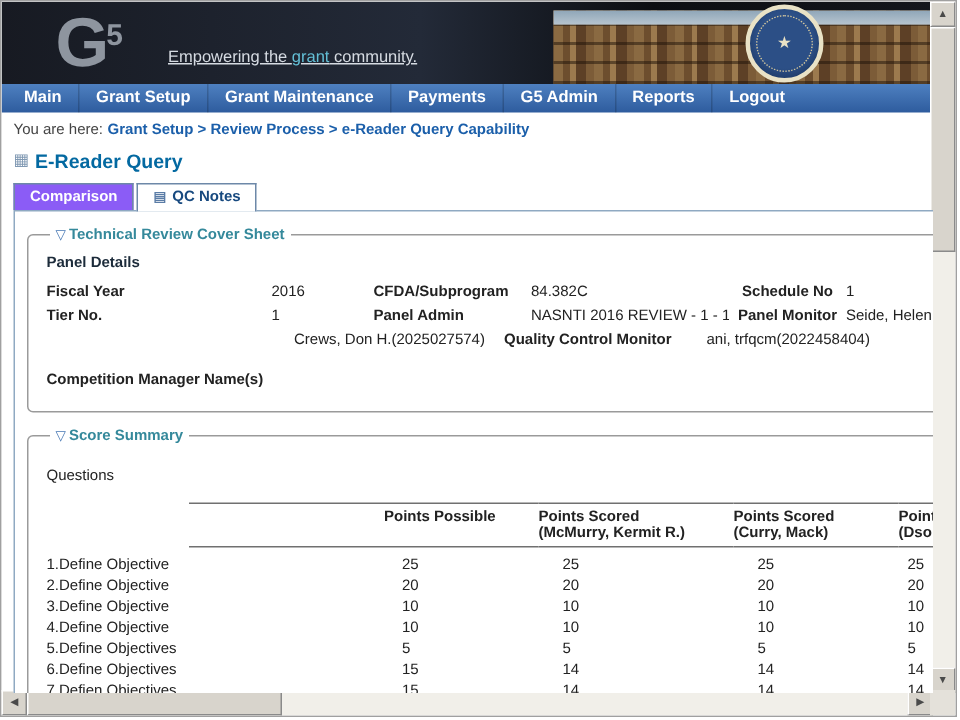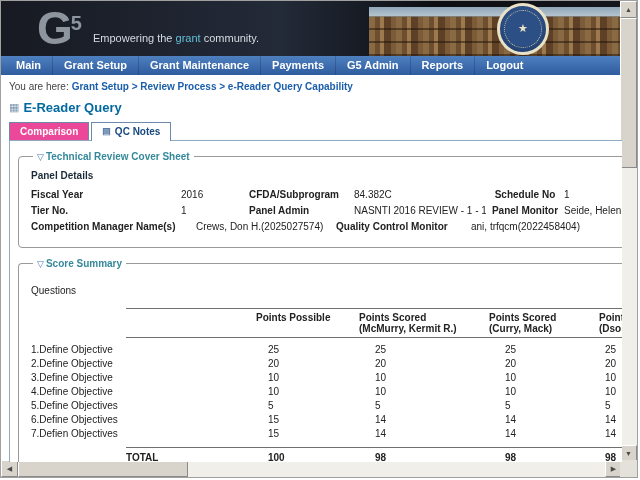--- a/index.html
+++ b/index.html
@@ -8,21 +8,21 @@
   .viewport { position:relative; width:638px; height:478px; border:1px solid #a0a0a0; background:#fff; overflow:hidden; }
 
   .content-clip { position:absolute; left:0; top:0; width:621px; height:461px; overflow:hidden; background:#fff; }
   .page { width:700px; }
 
   
   .banner { position:relative; width:621px; height:55px; background:linear-gradient(90deg,#171a22,#232a38 45%,#0c0e12 70%,#14161c); overflow:hidden; }
   .logo { position:absolute; left:36px; top:0px; color:#8e959f; white-space:nowrap; }
   .logo-g { font-size:46px; font-weight:bold; line-height:54px; letter-spacing:-2px; }
   .logo-5 { font-size:20px; font-weight:bold; vertical-align:14px; margin-left:0px; }
-  .tagline { position:absolute; left:92px; top:31px; font-size:11px; color:#d6dbe2; white-space:nowrap; }
+  .tagline { position:absolute; left:111px; top:31px; font-size:11px; color:#d6dbe2; white-space:nowrap;text-decoration:underline; }
   .tagline .grant { color:#63bfd6; }
   .photo { position:absolute; left:368px; top:6px; right:0; bottom:0;
     background:
       linear-gradient(180deg,#8fa6b8 0px,#b5c3ce 9px,rgba(0,0,0,0) 10px),
       repeating-linear-gradient(0deg, rgba(30,18,8,.5) 0px, rgba(30,18,8,.5) 2px, rgba(0,0,0,0) 2px, rgba(0,0,0,0) 13px),
       repeating-linear-gradient(90deg,#8a6a42 0px,#8a6a42 6px,#6d4e2e 6px,#6d4e2e 11px,#9c7a4e 11px,#9c7a4e 15px,#5d4026 15px,#5d4026 22px,#7c5c38 22px,#7c5c38 27px);
     background-color:#7a5a38; }
   .seal { position:absolute; left:496px; top:2px; width:52px; height:52px; border-radius:50%;
     background:radial-gradient(circle at 50% 45%, #2c4f86 0 55%, #1e3a66 80%); border:3px solid #e9e2c6; }
   .seal::before { content:""; position:absolute; left:4px; top:4px; right:4px; bottom:4px; border:1px dotted #cfc49e; border-radius:50%; }
@@ -34,42 +34,42 @@
   .nav-item:last-child { border-right:none; }
 
   
   .breadcrumb { padding:6px 8px 3px; font-size:10px; color:#444; }
   .crumb-path { color:#1b5faa; font-weight:bold; margin-left:3px; cursor:pointer; }
   .title-row { padding:5px 8px 2px; display:flex; align-items:center; gap:4px; }
   .title-icon { color:#8099b3; font-size:11px; line-height:11px; }
   .page-title { color:#0369a1; font-size:13px; font-weight:bold; }
   .tabs { display:flex; margin:5px 0 0 8px; align-items:flex-end; gap:2px; position:relative; z-index:2; }
   .tab { font-size:10px; font-weight:bold; padding:3px 10px; border:1px solid #6d88a8; border-bottom:none; cursor:pointer; }
-  .tab.inactive { background:#ec4899; color:#fff; }
+  .tab.inactive { background:#8b5cf6; color:#fff; }
   .tab.active { background:#fff; color:#17497f; margin-bottom:-1px; padding-bottom:4px; display:flex; gap:4px; align-items:center; }
   .tab-icon { font-size:9px; color:#5a7ca6; line-height:9px; }
 
   
   .content-box { position:relative; z-index:1; margin-left:8px; width:686px; height:400px; border:1px solid #8fa9c2; background:#fff; }
   fieldset { margin:10px 8px 0 8px; border:1px solid #9a9a9a; border-radius:4px; padding:6px 12px 10px; }
   fieldset.tall { min-height:360px; border-bottom:none; }
   legend { font-size:10px; padding:0 4px; margin-left:2px; color:#35899b; font-weight:bold; }
   legend .tri { color:#4a7ab5; margin-right:2px; font-size:9px; font-weight:normal; }
   .panel-details { font-weight:bold; color:#1c2b3a; font-size:10px; margin:2px 0 8px; }
 
   .crow { display:flex; font-size:10px; color:#222; margin-bottom:5px; }
   .crow > span { flex:0 0 auto; white-space:nowrap; overflow:hidden; }
   .crow > span:last-child { flex:1 1 auto; }
   .crow > span:nth-child(odd) { font-weight:bold; }
   .cr0 > span:nth-child(1), .cr1 > span:nth-child(1) { width:150px; }
   .cr0 > span:nth-child(2), .cr1 > span:nth-child(2) { width:68px; }
   .cr0 > span:nth-child(3), .cr1 > span:nth-child(3) { width:105px; }
   .cr0 > span:nth-child(4), .cr1 > span:nth-child(4) { width:132px; }
   .cr0 > span:nth-child(5), .cr1 > span:nth-child(5) { width:78px;text-align:center; }
-  .cr2 > span:nth-child(1) { width:165px; }
+  .cr2 > span:nth-child(1) { width:165px;margin-top:27px; }
   .cr2 > span:nth-child(2) { width:140px; }
   .cr2 > span:nth-child(3) { width:135px; }
 
   
   .sec-head { font-size:10px; color:#222; margin:10px 0 12px; }
   .sgrid { display:grid; grid-template-columns:95px 130px 103px 130px 110px 1fr; font-size:10px; color:#222; }
   .sc { padding:2px 0 1px; line-height:11px; white-space:nowrap; }
   .pt { padding-top:6px; }
   .hb { border-top:1px solid #707070; border-bottom:1px solid #707070; font-weight:bold; padding:3px 0; line-height:11px; }
   .tb { border-top:1px solid #707070; border-bottom:1px solid #707070; font-weight:bold; padding:4px 0 3px; }

